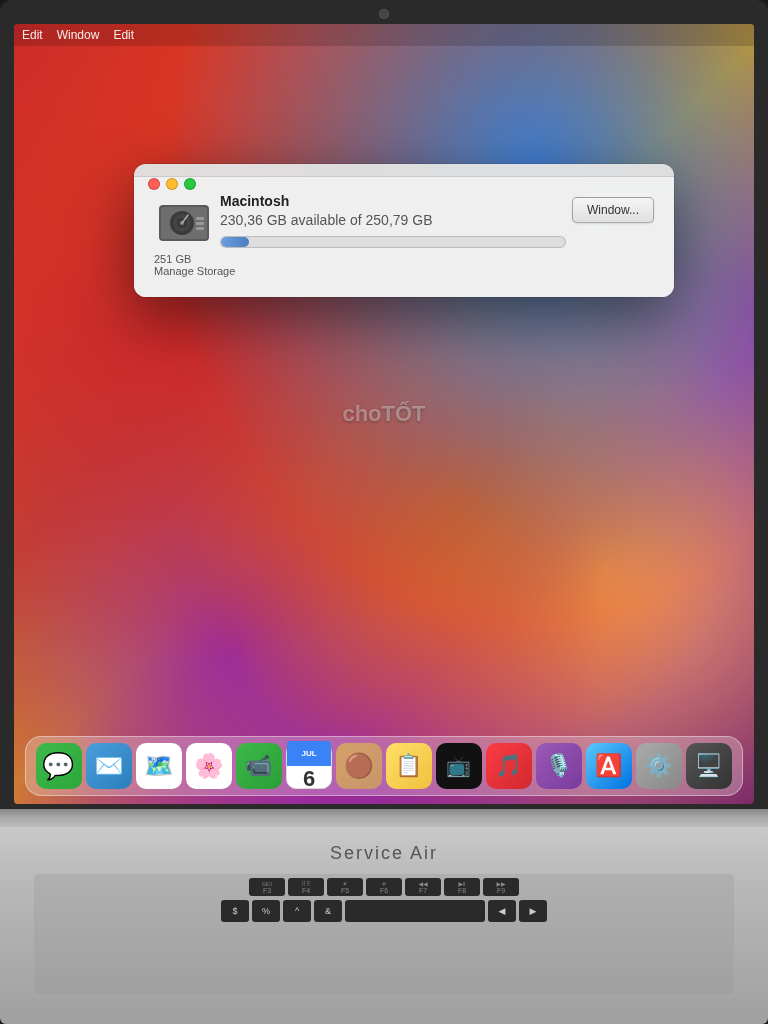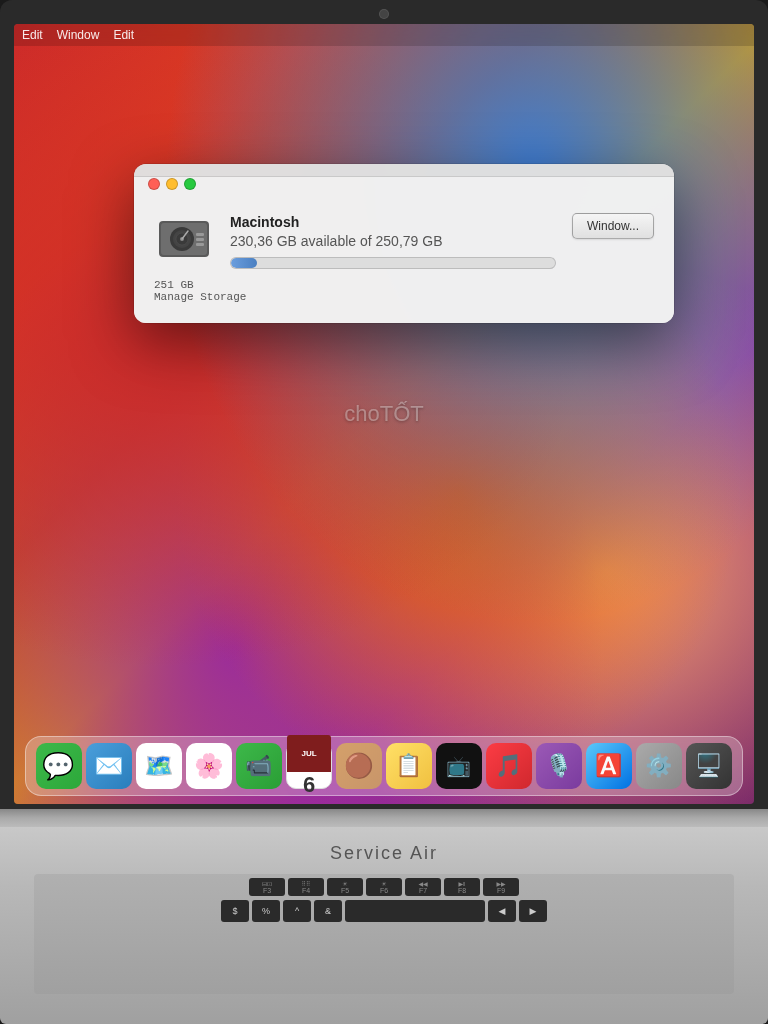--- a/index.html
+++ b/index.html
@@ -153,23 +153,22 @@
     }
 
     
     .dialog-content {
       padding: 16px 20px 20px;
       background: rgba(240, 240, 240, 0.95);
     }
 
     .storage-row {
       display: flex;
-      align-items: flex-end;
-      gap: 16px;
-      margin-top: 16px;
+      align-items: flex-start;
+      gap: 6px;
     }
 
     .drive-icon {
       width: 60px;
       height: 60px;
       flex-shrink: 0;
       position: relative;
     }
     .drive-icon svg {
       width: 60px;
@@ -215,35 +214,33 @@
       font-size: 12px;
       color: #333;
       cursor: pointer;
       box-shadow: 0 1px 2px rgba(0,0,0,0.1);
       white-space: nowrap;
       align-self: flex-start;
       margin-top: 4px;
     }
 
     .drive-size-label {
-      margin-top: 10px;
       font-size: 11px;
       color: #555;
-      font-family: Liberation Mono, monospace;
     }
 
     
     .watermark {
       position: absolute;
       top: 50%;
       left: 50%;
       transform: translate(-50%, -50%);
       color: rgba(255,255,255,0.35);
       font-size: 22px;
-      font-weight: 400;
+      font-weight: 700;
       pointer-events: none;
       z-index: 5;
       text-shadow: 0 1px 3px rgba(0,0,0,0.3);
     }
 
     
     .dock {
       position: absolute;
       bottom: 8px;
       left: 50%;
@@ -400,21 +397,21 @@
 
         <div class="dock-icon" style="background: linear-gradient(135deg, #4a9edb, #2a7ebc); font-size:24px;">✉️</div>
 
         <div class="dock-icon" style="background: #fff; font-size:24px;">🗺️</div>
 
         <div class="dock-icon" style="background: #fff; font-size:24px;">🌸</div>
 
         <div class="dock-icon" style="background: linear-gradient(135deg, #3db84a, #2a9e35); font-size:22px;">📹</div>
 
         <div class="dock-icon" style="background: #fff; border: 0.5px solid #ddd; flex-direction:column; font-size:10px; color:#ff3b30; font-weight:bold;">
-          <span style="background:#7f1d1d; color:white; width:100%; text-align:center; border-radius: 3px 3px 0 0; font-size:8px; padding:14px 0; font-weight:600;">JUL</span>
+          <span style="background:#3b82f6; color:white; width:100%; text-align:center; border-radius: 3px 3px 0 0; font-size:8px; padding:8px 0; font-weight:600;">JUL</span>
           <span style="font-size:22px; color:#333; line-height:1.1; margin-top:1px;">6</span>
         </div>
 
         <div class="dock-icon" style="background: linear-gradient(135deg, #d4a06a, #c8956a); font-size:24px;">🟤</div>
 
         <div class="dock-icon" style="background: linear-gradient(135deg, #ffe066, #f0c040); font-size:22px;">📋</div>
 
         <div class="dock-icon" style="background: #111; font-size:20px; color:white;">📺</div>
 
         <div class="dock-icon" style="background: linear-gradient(135deg, #fc3c44, #d0282e); font-size:22px;">🎵</div>

